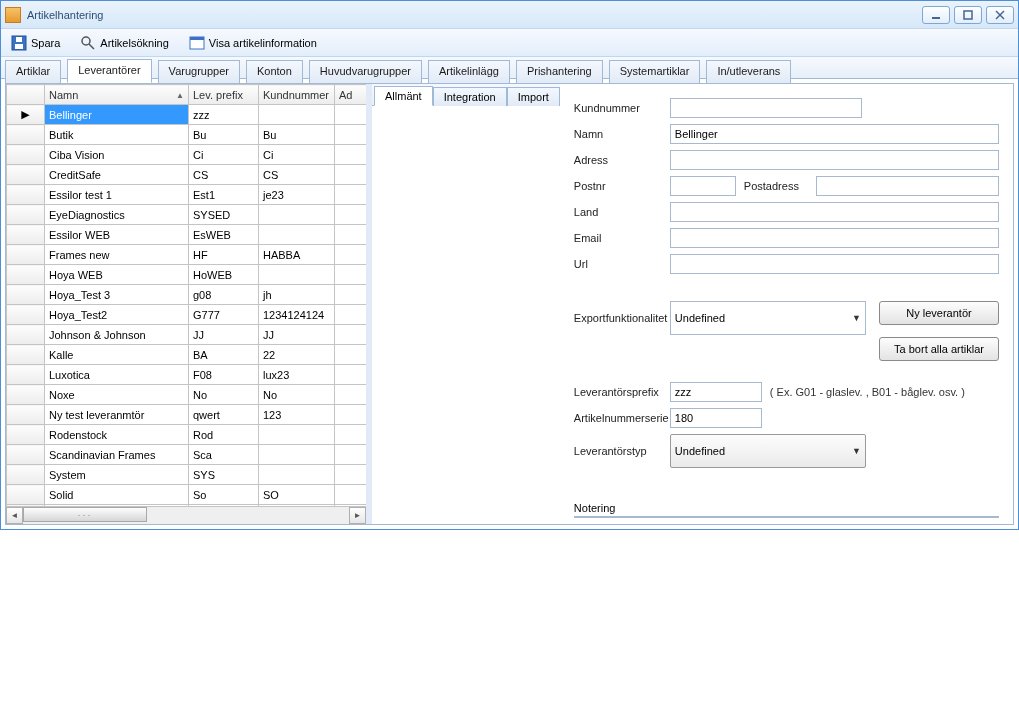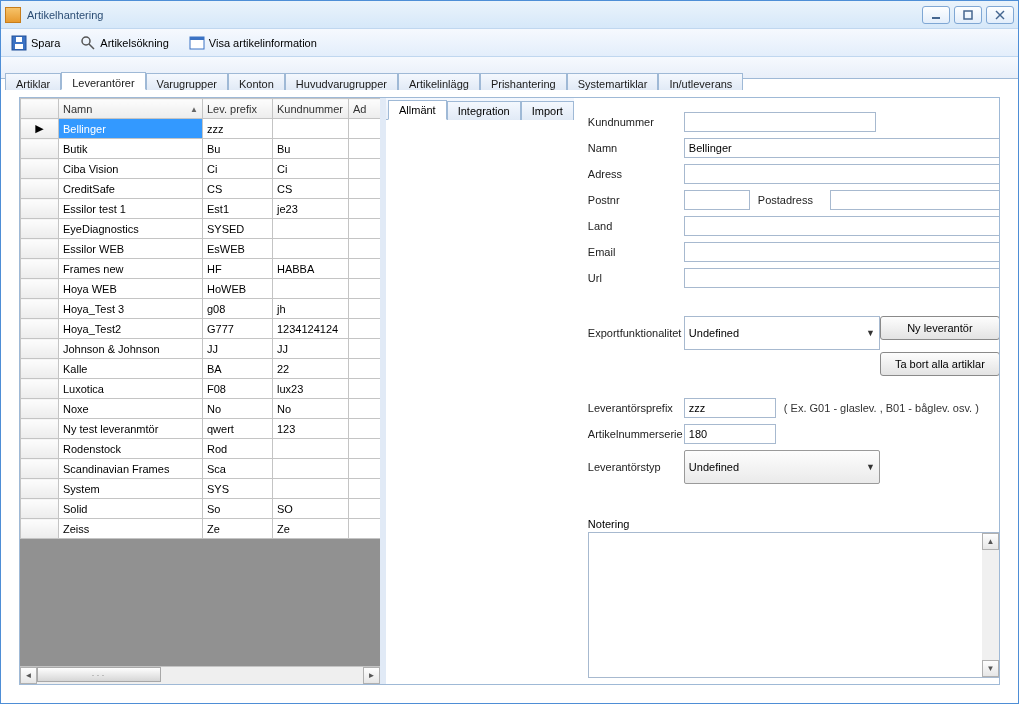--- a/index.html
+++ b/index.html
@@ -1,34 +1,34 @@
 <!DOCTYPE html>
 <html><head>
 <meta charset="utf-8">
 <style>
 * { box-sizing: border-box; margin: 0; padding: 0; font-family: "Segoe UI", Tahoma, sans-serif; font-size: 11px; }
 body { background: #fff; width: 1019px; height: 710px; overflow: hidden; }
 
-.window { width: 1019px; height: 704px; border: 1px solid #4e8ed6; background: #fff; display: flex; flex-direction: column; justify-content: space-between; }
+.window { width: 1019px; height: 530px; border: 1px solid #4e8ed6; background: #fff; display: flex; flex-direction: column; justify-content: space-between; }
 
 .titlebar { height: 28px; background: linear-gradient(#eaf3fb,#d6e8f9); display: flex; align-items: center; padding: 0 4px; border-bottom: 1px solid #c0d7ef; }
 .titlebar .icon { width: 16px; height: 16px; margin-right: 6px; background: linear-gradient(#f6c36a,#e79a2f); border: 1px solid #c77d1a; }
 .titlebar .title { flex: 1; color: #2b4d74; }
 .titlebar .winbtn { width: 28px; height: 18px; margin-left: 4px; border: 1px solid #7fa7d4; border-radius: 3px; background: linear-gradient(#fdfeff,#e3eefb); display: flex; align-items: center; justify-content: center; color: #45668f; cursor: pointer; }
 .titlebar .winbtn svg { width: 10px; height: 10px; }
 
 .toolbar { height: 28px; background: linear-gradient(#f6f9fe,#e3eefb); border-bottom: 1px solid #c0d7ef; display: flex; align-items: center; padding: 0 6px; gap: 12px; }
 .toolbar .tbtn { display: flex; align-items: center; gap: 4px; cursor: pointer; padding: 2px 4px; }
 .toolbar .tbtn svg { width: 16px; height: 16px; }
 
 .tabstrip { height: 22px; background: linear-gradient(#f6f9fe,#e8eff9); border-bottom: 1px solid #9fb9d6; display: flex; align-items: flex-end; padding-left: 4px; }
-.tabstrip .tab { padding: 4px 10px 0; border: 1px solid #9fb9d6; border-bottom: none; background: linear-gradient(#f4f8fe,#e1eaf6); margin-right: 0; cursor: pointer; color: #1a1a1a; position: relative; top: 12px; }
+.tabstrip .tab { padding: 4px 10px 6px; border: 1px solid #9fb9d6; border-bottom: none; background: linear-gradient(#f4f8fe,#e1eaf6); margin-right: 6px; cursor: pointer; color: #1a1a1a; position: relative; top: 5px; }
 .tabstrip .tab.active { background: #fff; border-bottom: 1px solid #fff; }
 
-.content { flex: 1; border: 1px solid #9fb9d6; margin: 18px; display: flex; overflow: hidden; }
+.content { flex: 1; border: 1px solid #9fb9d6; margin: 4px; display: flex; overflow: hidden; }
 
 .left-panel { width: 366px; border-right: 6px solid #e1eaf6; display: flex; flex-direction: column; background: #919191; }
 .grid-wrapper { flex: 1; overflow: hidden; display: flex; flex-direction: column; background: #fff; }
 .grid { border-collapse: collapse; width: 100%; table-layout: fixed; }
 .grid th, .grid td { border: 1px solid #c4c4c4; padding: 2px 4px; height: 20px; text-align: left; white-space: nowrap; overflow: hidden; }
 .grid th { background: linear-gradient(#fdfdfd,#ececec); font-weight: normal; color: #333; position: relative; }
 .grid th .sort { position: absolute; right: 4px; top: 6px; font-size: 8px; color: #666; }
 .grid .rowhead { width: 38px; background: linear-gradient(#fdfdfd,#ececec); text-align: center; }
 .grid tr.selected td.namn { background: #3399ff; color: #fff; }
 .grid-filler { flex: 1; background: #919191; }

